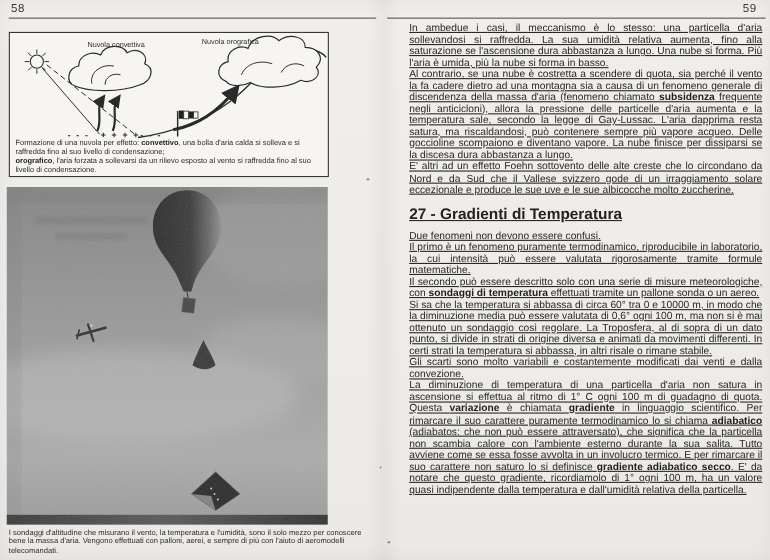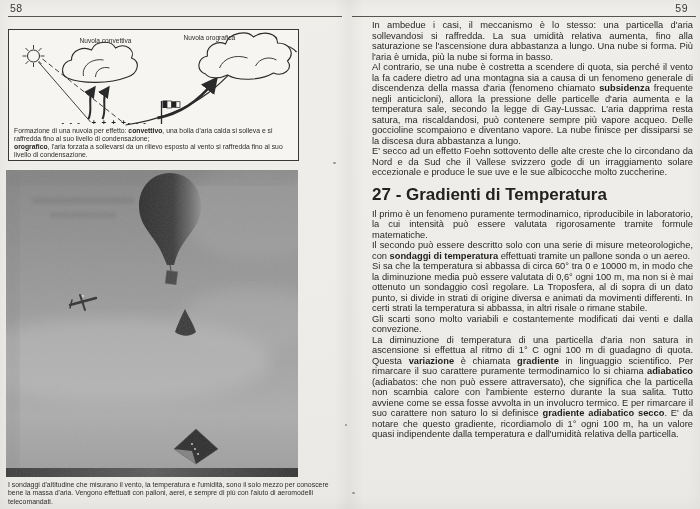--- a/index.html
+++ b/index.html
@@ -17,24 +17,24 @@
   .rule-right{left:4px;width:344px;}
   .figure-box{position:absolute;left:8px;top:29px;width:291px;height:132px;border:1.3px solid #3a3834;background:#f6f5f2;box-sizing:border-box;}
   .figure-box svg{display:block;width:100%;height:97px;}
   .figure-caption{padding:0 5px;font-size:6.8px;line-height:8px;text-align:left;color:#2d2c2a;}
   .figure-caption p{margin:0;}
   .diagram-label{font-size:6.6px;fill:#2d2c2a;}
   .gsym{font-size:8px;font-weight:bold;fill:#222;letter-spacing:1.5px;}
   .photo{position:absolute;left:6px;top:170px;width:292px;height:307px;}
   .photo svg{display:block;width:292px;height:307px;}
   .photo-caption{position:absolute;left:8px;top:481px;width:324px;margin:0;font-size:6.9px;line-height:8.3px;text-align:left;color:#2d2c2a;}
-  .textcol{position:absolute;left:24px;top:20px;width:321px;font-size:9.3px;line-height:10.5px;text-align:justify;color:#2a2927;}
+  .textcol{position:absolute;left:24px;top:20px;width:321px;font-size:9.3px;line-height:10.5px;text-align:justify;color:#2a2927;text-decoration:underline;}
   .textcol p{margin:0;}
   .textcol b,.figure-caption b{font-weight:bold;color:#1f1e1c;}
-  .section-heading{font-size:17px;line-height:15px;font-weight:bold;color:#232220;margin:9px 0 7px 0;text-align:left;}
+  .section-heading{font-size:14px;line-height:15px;font-weight:bold;color:#232220;margin:9px 0 7px 0;text-align:left;}
   .speck{position:absolute;background:#8f8d88;border-radius:50%;}
   .sp1{left:333px;top:162px;width:3px;height:2px;}
   .sp2{left:345px;top:424px;width:2px;height:2px;}
   .sp3{left:352px;top:492px;width:3px;height:2px;}
 </style>
 </head>
 <body>
 
 <div class="sheet">
 
@@ -184,24 +184,25 @@
     <p class="photo-caption">I sondaggi d'altitudine che misurano il vento, la temperatura e l'umidità, sono il solo mezzo per conoscere bene la massa d'aria. Vengono effettuati con palloni, aerei, e sempre di più con l'aiuto di aeromodelli telecomandati.</p>
   </div>
 
   <div class="page page-right">
     <div class="pagenum pn-right">59</div>
     <div class="headrule rule-right"></div>
     <div class="textcol">
       <div>
           <p><span>In ambedue i casi, il meccanismo è lo stesso: una particella d'aria sollevandosi si raffredda. La sua umidità relativa aumenta, fino alla saturazione se l'ascensione dura abbastanza a lungo. Una nube si forma. Più l'aria è umida, più la nube si forma in basso.</span></p>
           <p><span>Al contrario, se una nube è costretta a scendere di quota, sia perché il vento la fa cadere dietro ad una montagna sia a causa di un fenomeno generale di discendenza della massa d'aria (fenomeno chiamato </span><b>subsidenza</b><span> frequente negli anticicloni), allora la pressione delle particelle d'aria aumenta e la temperatura sale, secondo la legge di Gay-Lussac. L'aria dapprima resta satura, ma riscaldandosi, può contenere sempre più vapore acqueo. Delle goccioline scompaiono e diventano vapore. La nube finisce per dissiparsi se la discesa dura abbastanza a lungo.</span></p>
-          <p><span>E' secco ad un effetto Foehn sottovento delle alte creste che lo circondano da Nord e da Sud che il Vallese svizzero gode di un irraggiamento solare eccezionale e produce le sue uve e le sue albicocche molto zuccherine.</span></p>
+          <p><span>E' altri ad un effetto Foehn sottovento delle alte creste che lo circondano da Nord e da Sud che il Vallese svizzero gode di un irraggiamento solare eccezionale e produce le sue uve e le sue albicocche molto zuccherine.</span></p>
         </div>
       <h2 class="section-heading">27 - Gradienti di Temperatura</h2>
       <div>
+          <p><span>Due fenomeni non devono essere confusi.</span></p>
           <p><span>Il primo è un fenomeno puramente termodinamico, riproducibile in laboratorio, la cui intensità può essere valutata rigorosamente tramite formule matematiche.</span></p>
           <p><span>Il secondo può essere descritto solo con una serie di misure meteorologiche, con </span><b>sondaggi di temperatura</b><span> effettuati tramite un pallone sonda o un aereo.</span></p>
           <p><span>Si sa che la temperatura si abbassa di circa 60° tra 0 e 10000 m, in modo che la diminuzione media può essere valutata di 0,6° ogni 100 m, ma non si è mai ottenuto un sondaggio così regolare. La Troposfera, al di sopra di un dato punto, si divide in strati di origine diversa e animati da movimenti differenti. In certi strati la temperatura si abbassa, in altri risale o rimane stabile.</span></p>
           <p><span>Gli scarti sono molto variabili e costantemente modificati dai venti e dalla convezione.</span></p>
           <p><span>La diminuzione di temperatura di una particella d'aria non satura in ascensione si effettua al ritmo di 1° C ogni 100 m di guadagno di quota. Questa </span><b>variazione</b><span> è chiamata </span><b>gradiente</b><span> in linguaggio scientifico. Per rimarcare il suo carattere puramente termodinamico lo si chiama </span><b>adiabatico</b><span> (adiabatos: che non può essere attraversato), che significa che la particella non scambia calore con l'ambiente esterno durante la sua salita. Tutto avviene come se essa fosse avvolta in un involucro termico. E per rimarcare il suo carattere non saturo lo si definisce </span><b>gradiente adiabatico secco</b><span>. E' da notare che questo gradiente, ricordiamolo di 1° ogni 100 m, ha un valore quasi indipendente dalla temperatura e dall'umidità relativa della particella.</span></p>
         </div>
     </div>
   </div>
 
   <div class="gutter"></div>

